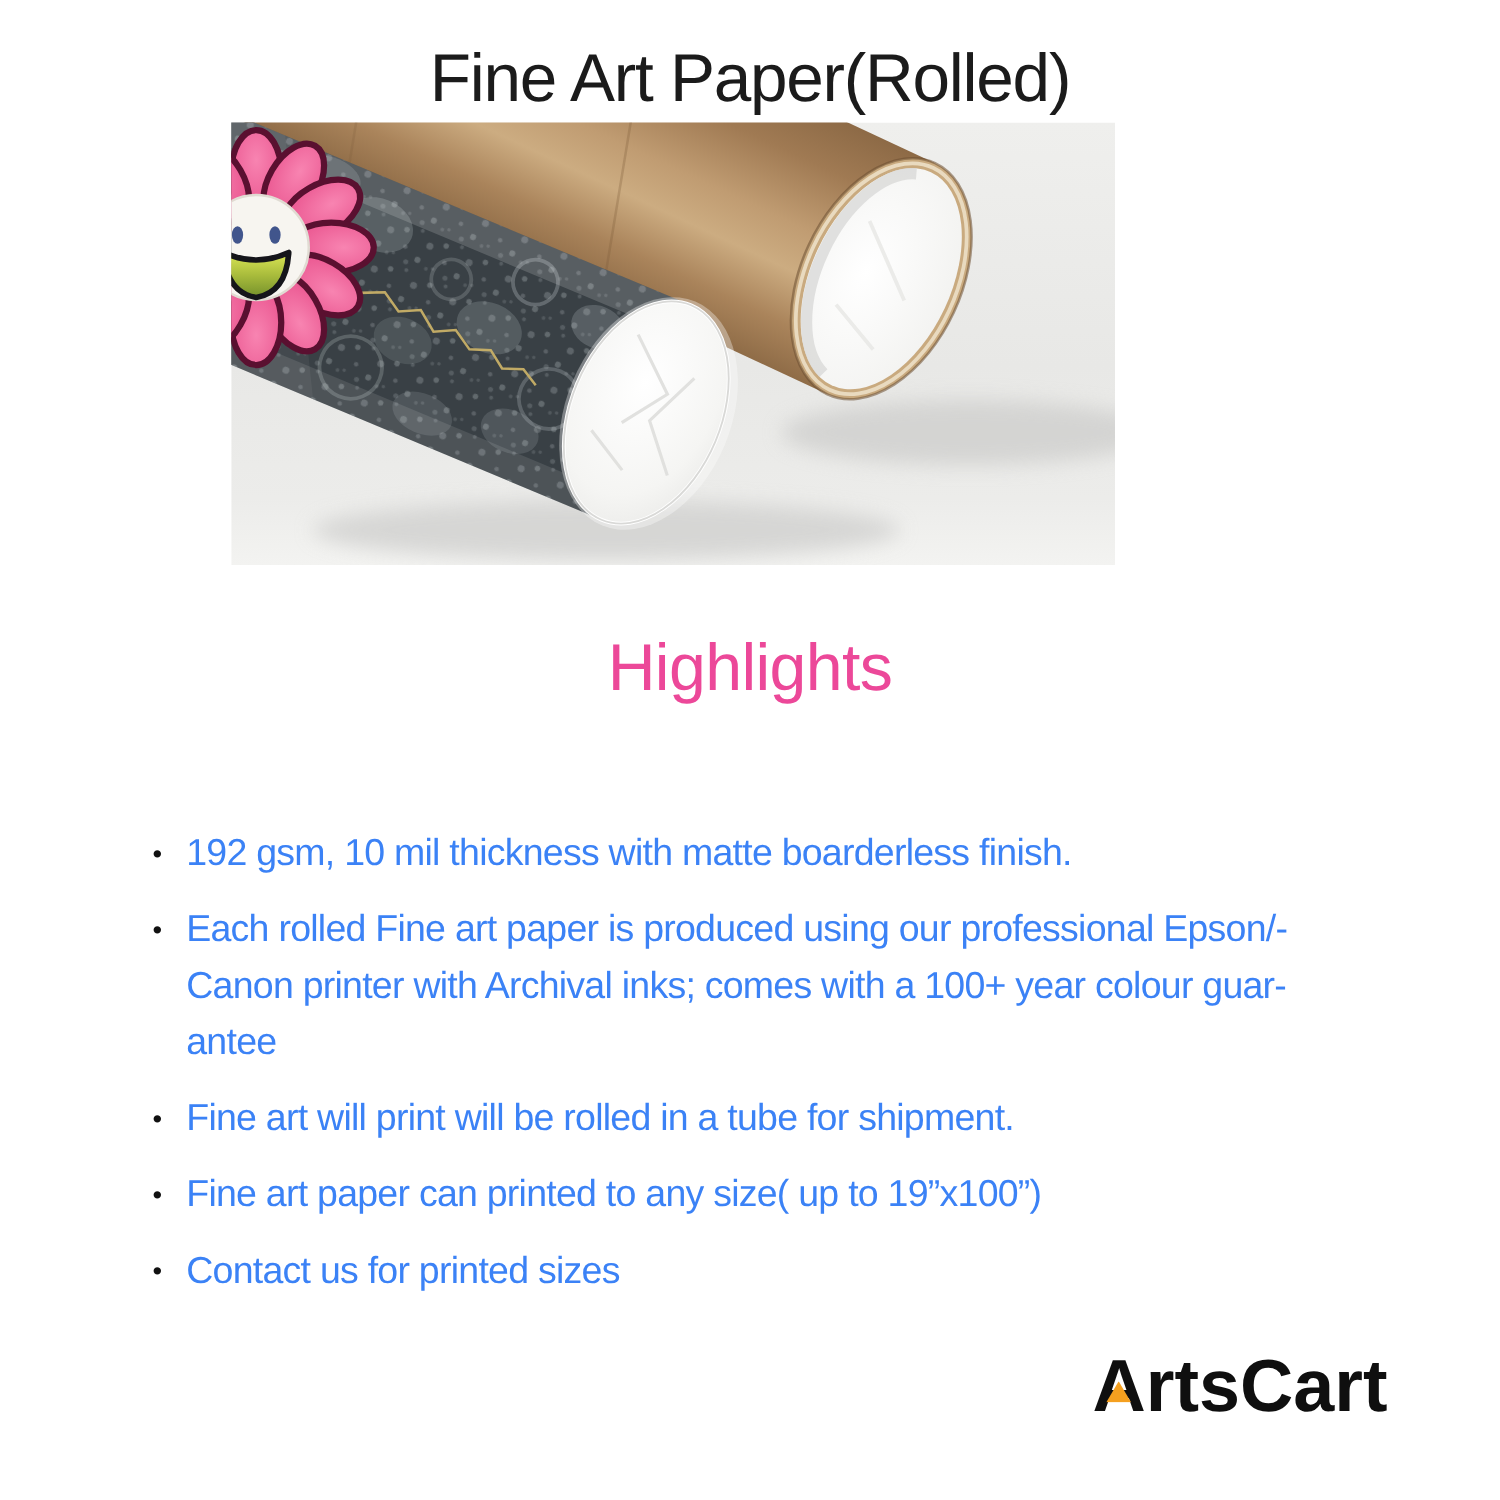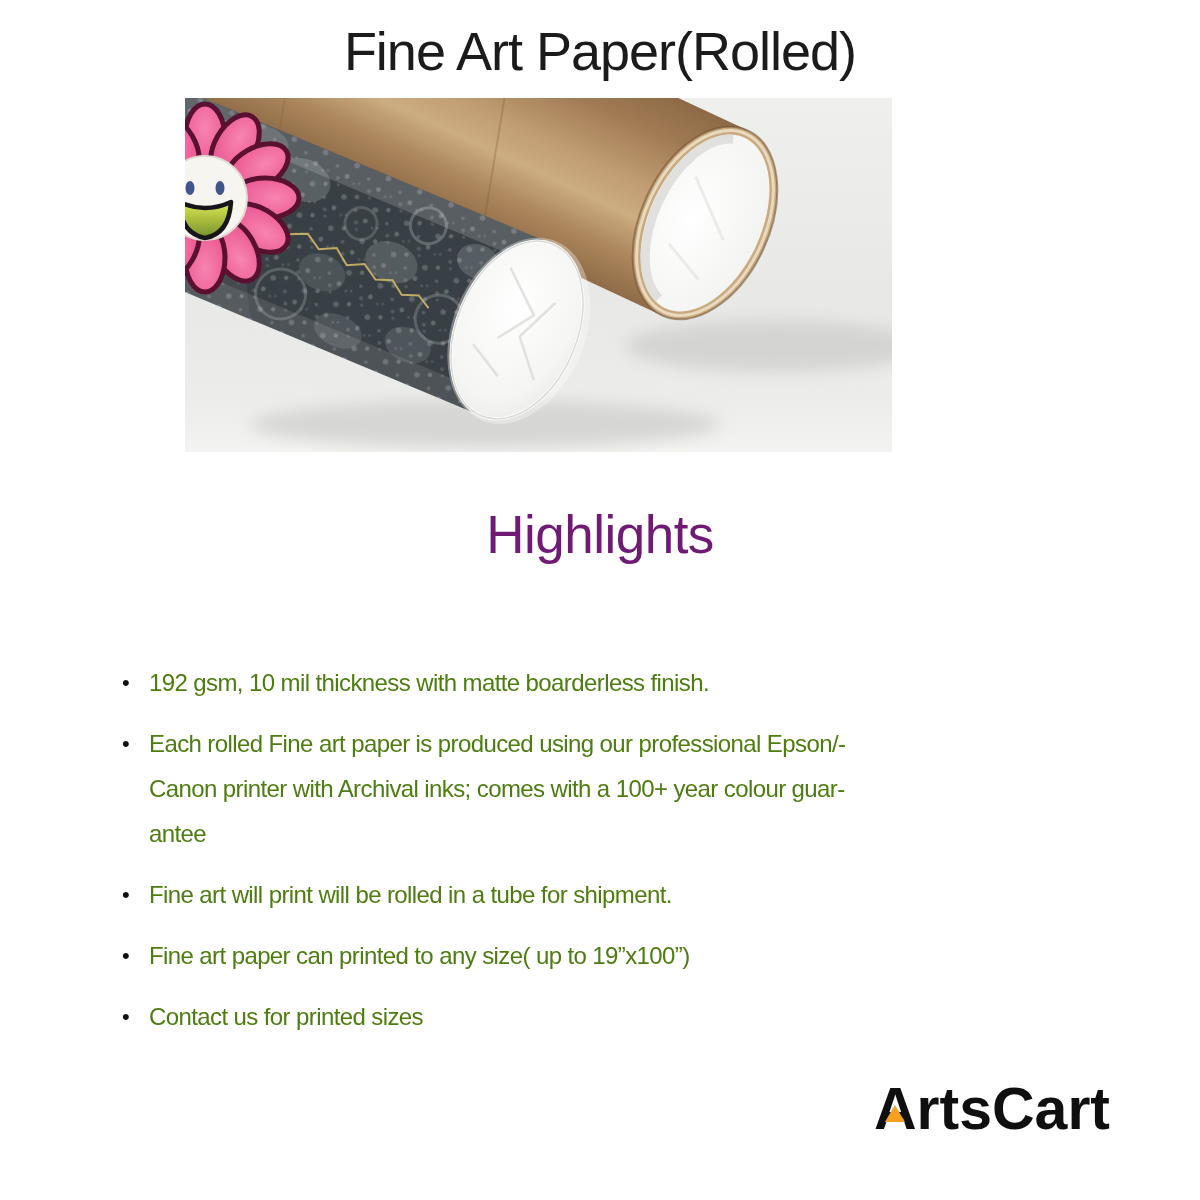--- a/index.html
+++ b/index.html
@@ -2,48 +2,48 @@
 <html><head>
 <meta charset="utf-8">
 <style>
   html,body{margin:0;padding:0;background:#ffffff;}
   .canvas{
     position:relative;width:1200px;height:1200px;overflow:hidden;
     background:#ffffff;color:#1a1a1a;
     font-family:"Liberation Sans", sans-serif;
   }
   .title{
-    position:absolute;top:22px;left:0;right:0;margin:0;
+    position:absolute;top:22px;left:0;right:0;margin:12px;
     text-align:center;font-size:54px;font-weight:400;
     letter-spacing:-1px;color:#1b1b1b;line-height:1.1;
   }
   .photo{
     position:absolute;left:185px;top:98px;width:707px;height:354px;
   }
   .photo svg{display:block;width:100%;height:100%;}
   .highlights-heading{
     position:absolute;top:506px;left:0;right:0;margin:0;
     text-align:center;font-size:53px;font-weight:400;
-    letter-spacing:-0.5px;color:#701a75;line-height:1.1;
+    letter-spacing:-0.5px;color:#ec4899;line-height:1.1;
   }
   .bullets{
     position:absolute;left:118px;top:660px;width:1060px;
     margin:0;padding:0;list-style:none;
   }
   .bullets li{
     display:flex;align-items:flex-start;
     margin:0 0 16px 0;
   }
   .dot{
     flex:none;width:27px;font-size:22px;line-height:45px;
     color:#111111;text-align:left;padding-left:4px;
   }
   .btext{
-    flex:1;font-size:24px;line-height:45px;letter-spacing:-0.6px;
-    color:#4d7c0f;white-space:pre-line;
+    flex:1;font-size:30px;line-height:45px;letter-spacing:-0.6px;
+    color:#3b82f6;white-space:pre-line;
   }
   .brand{
     position:absolute;top:1080px;right:90px;height:62px;
     font-size:59px;line-height:59px;font-weight:700;
     color:#0f0f0f;letter-spacing:0;
   }
   .brand .logo-text{position:relative;z-index:1;}
   .tri{
     position:absolute;left:11px;top:25px;width:20px;height:17px;
     background:#F5A01F;z-index:2;

